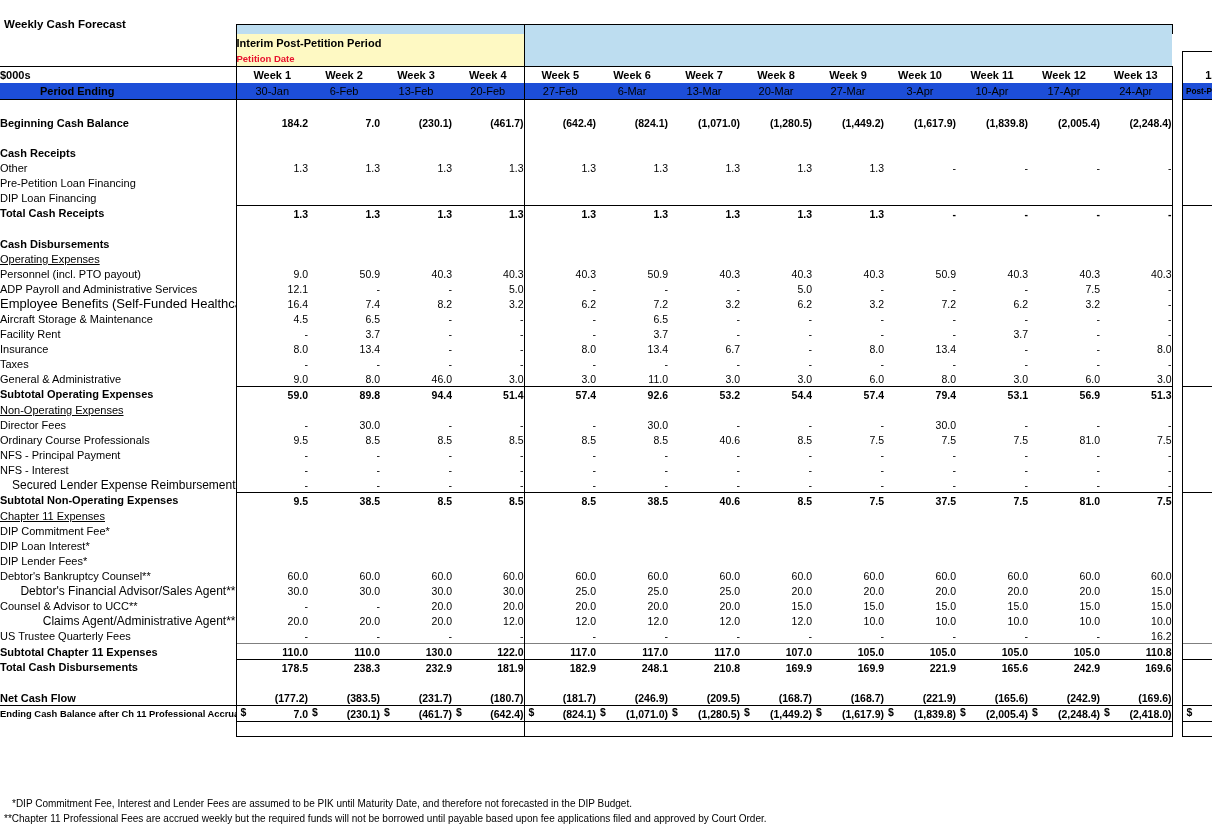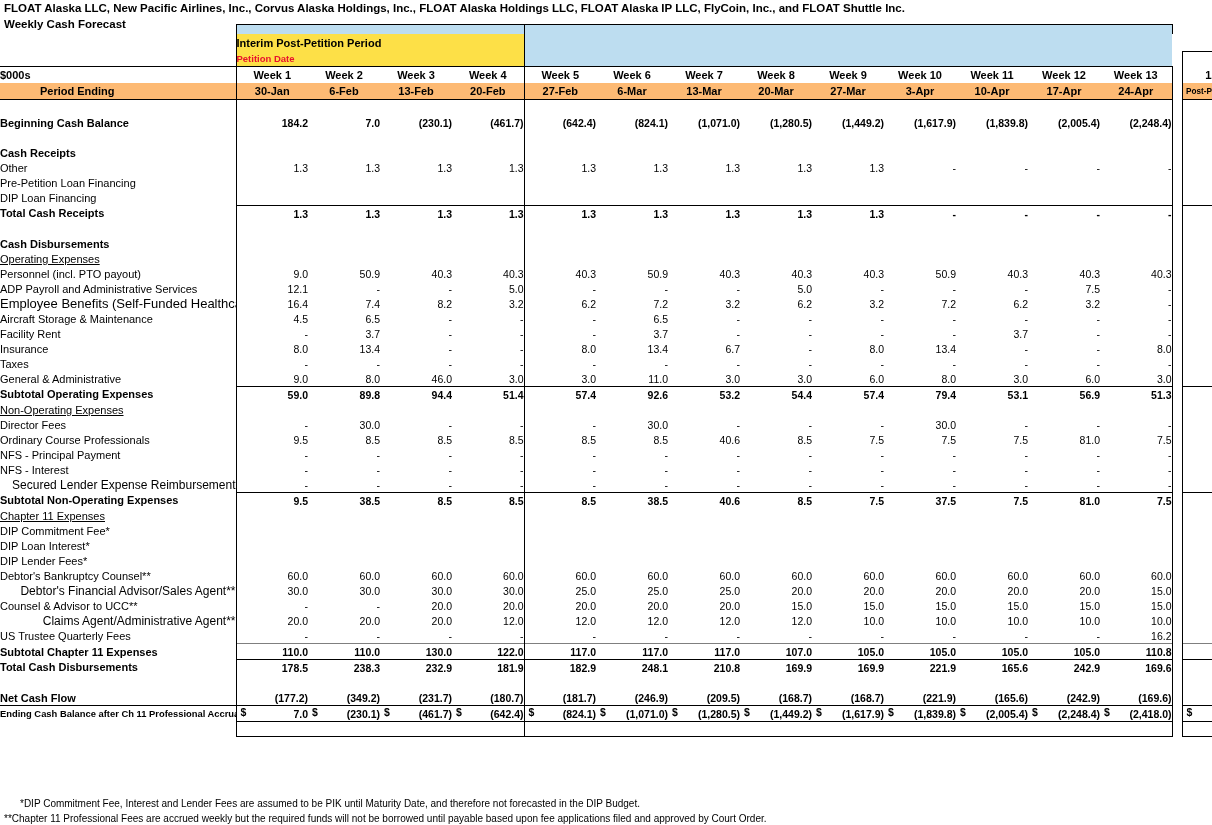--- a/index.html
+++ b/index.html
@@ -50,43 +50,42 @@
 
   
   .bl{border-left:1px solid #000;}
   .br{border-right:1px solid #000;}
   .bt{border-top:1px solid #000;}
   .bb{border-bottom:1px solid #000;}
   .bt-thin{border-top:1px solid #7f7f7f;}
 
   
   .band-light{background:#bdddf0;}
-  .band-mid{background:#fde047;}
-  .hdr-grey{background:#fdba74;}
+  .band-mid{background:#fef9c3;}
+  .hdr-grey{background:#1d4ed8;}
   .petition{color:#e8112d;font-weight:bold;font-size:9.5px;padding-left:4px;}
   .interim{font-weight:bold;font-size:11px;padding-left:5px;}
 
   .wk-top{font-weight:bold;font-size:11px;text-align:center;}
-  .wk-bot{font-weight:bold;font-size:11px;text-align:center;}
+  .wk-bot{font-weight:normal;font-size:11px;text-align:center;}
 
   .tiny{font-size:8.2px;font-weight:bold;}
   .small-lbl{font-size:13px;}
   .small-lbl2{font-size:10px;}
 
   
   .foot{position:absolute;font-size:10px;white-space:nowrap;}
-  #fn1{left:20px;top:798px;}
+  #fn1{left:12px;top:798px;}
   #fn2{left:4px;top:813px;}
 </style>
 </head>
 <body>
 
 <div id="sheet">
 
-  <div id="title1" class="title-line">FLOAT Alaska LLC, New Pacific Airlines, Inc., Corvus Alaska Holdings, Inc., FLOAT Alaska Holdings LLC, FLOAT Alaska IP LLC, FlyCoin, Inc., and FLOAT Shuttle Inc.</div>
   <div id="title2" class="title-line">Weekly Cash Forecast</div>
 
   <table class="grid">
     <colgroup>
       <col class="c-label">
       <col class="c-wk">
         <col class="c-wk">
         <col class="c-wk">
         <col class="c-wk">
       <col class="c-wk">
@@ -868,21 +867,21 @@
           <td></td>
           <td></td>
           <td></td>
           <td class=" br"></td>
           <td></td>
           <td class="bl br"></td>
         </tr>
         <tr>
           <td class="lbl b i1">Net Cash Flow</td>
           <td class="num b bl">(177.2)</td>
-          <td class="num b">(349.2)</td>
+          <td class="num b">(383.5)</td>
           <td class="num b">(231.7)</td>
           <td class="num b br">(180.7)</td>
           <td class="num b">(181.7)</td>
           <td class="num b">(246.9)</td>
           <td class="num b">(209.5)</td>
           <td class="num b">(168.7)</td>
           <td class="num b">(168.7)</td>
           <td class="num b">(221.9)</td>
           <td class="num b">(165.6)</td>
           <td class="num b">(242.9)</td>

